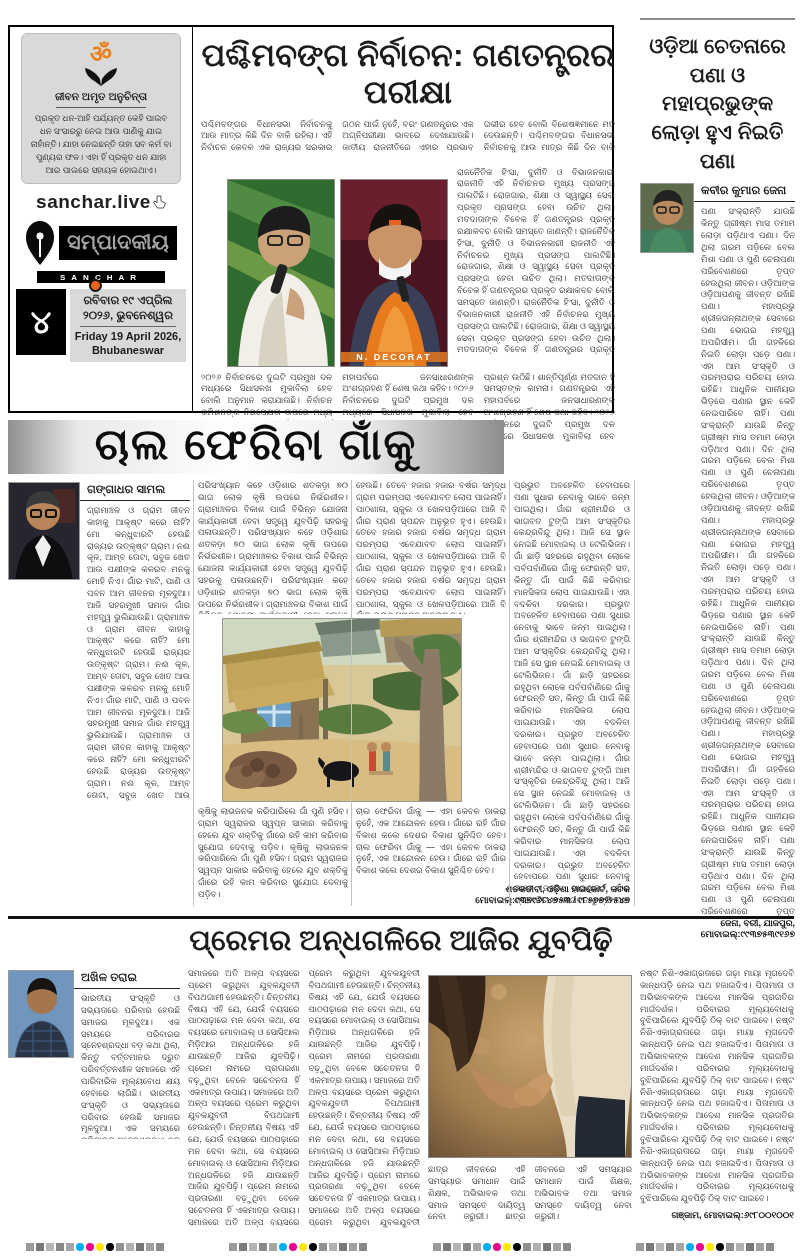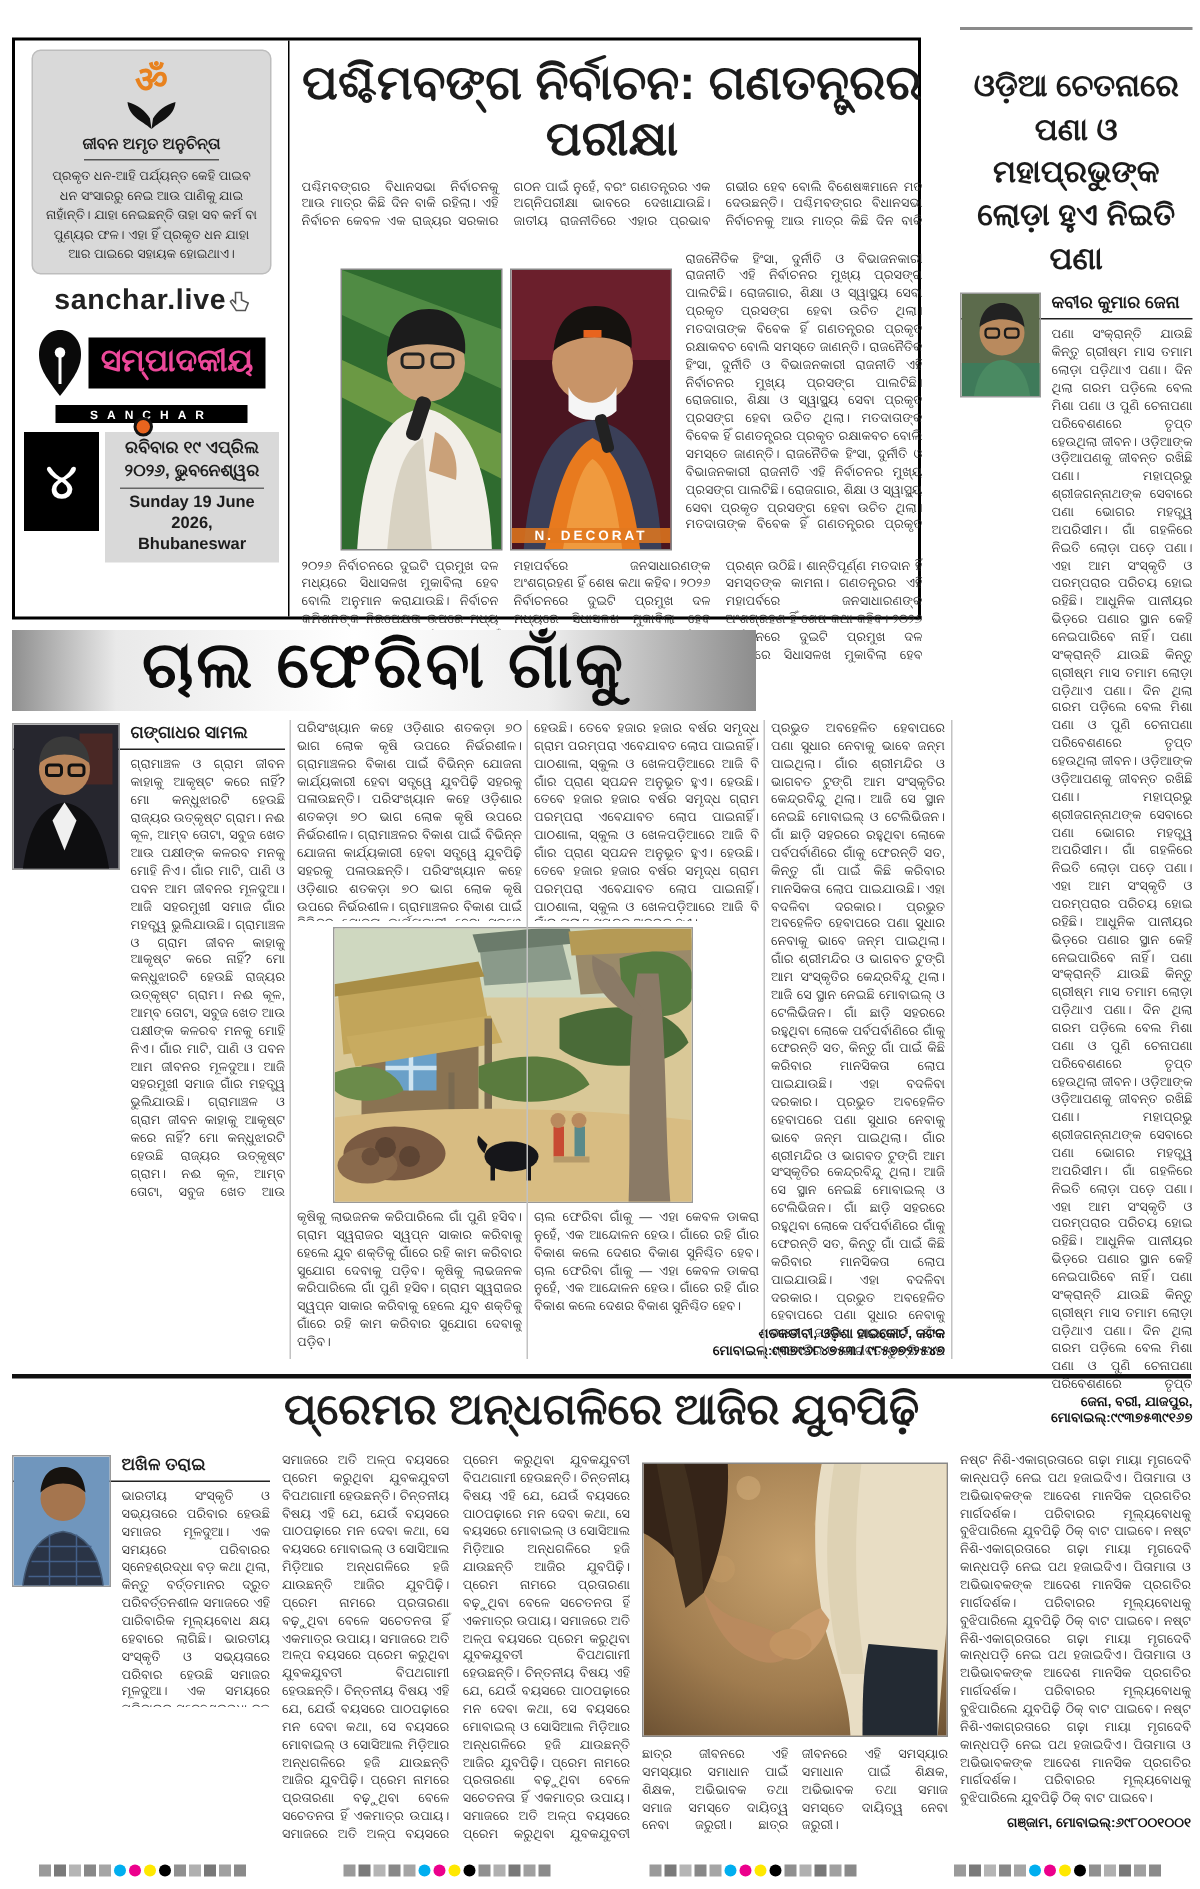--- a/index.html
+++ b/index.html
@@ -16,21 +16,21 @@
   
   #topbox { left:8px; top:25px; width:606px; height:388px; border:2px solid #000; display:flex; }
   #sidebar { width:184px; border-right:1.5px solid #000; padding:6px 6px 0 6px; display:flex; flex-direction:column; align-items:center; }
   .quotebox { background:#d9d9d9; border:1px solid #bdbdbd; border-radius:6px; width:160px; padding:8px 7px 7px; text-align:center; }
   .om { color:#e8821e; font-size:24px; line-height:1; font-weight:bold; }
   .qtitle { font-weight:bold; font-size:10.5px; margin-top:4px; }
   .qdiv { width:90px; height:1px; background:#555; margin:4px auto; }
   .quote { font-size:8.6px; line-height:1.5; color:#222; text-align:center; }
   .sitelink { margin-top:7px; font-weight:bold; font-size:19px; color:#222; letter-spacing:.5px; display:flex; align-items:center; gap:2px; cursor:pointer; }
   .edrow { margin-top:8px; display:flex; align-items:center; gap:4px; }
-  .edbox { background:#000; color:#ec4899; font-weight:bold; font-size:21px; padding:4px 8px 6px; }
+  .edbox { background:#000; color:#a3a3a3; font-weight:bold; font-size:21px; padding:4px 8px 6px; }
   .brand { margin-top:6px; text-align:center; position:relative; }
   .brandbar { background:#000; color:#fff; font-size:8px; letter-spacing:6px; font-weight:bold; padding:2px 0 1px; width:128px; margin:0 auto; }
   .brandbig { font-size:45px; font-weight:900; color:#0a0a0a; line-height:1.05; letter-spacing:1px; text-shadow:1px 1px 0 #fff,-1px -1px 0 #fff; }
   .branddot { position:absolute; width:13px; height:13px; border-radius:50%; background:#e8641e; border:2px solid #111; left:52px; top:8px; }
   .daterow { margin-top:6px; display:flex; gap:4px; width:170px; }
   .pagenum { background:#000; color:#fff; width:50px; height:66px; display:flex; align-items:center; justify-content:center; font-size:32px; font-weight:bold; }
   .datebox { background:#d9d9d9; flex:1; text-align:center; padding:4px 2px; }
   .dateodia { font-weight:bold; font-size:11.5px; line-height:1.3; }
   .datediv { height:1px; background:#666; width:85%; margin:3px auto; }
   .dateen { font-weight:bold; font-size:11px; line-height:1.25; }
@@ -38,21 +38,21 @@
   
   #bengal { flex:1; padding:6px 6px 0 8px; position:relative; }
   .h-bengal { font-size:32px; font-weight:800; text-align:center; line-height:1.15; margin:4px 0 8px; }
   .bengal-mid { display:flex; margin:4px 0 0 26px; }
   .photoA,.photoB { width:108px; height:188px; border:1px solid #888; position:relative; overflow:hidden; flex:none;margin-top:12px; }
   .photoB { margin-left:5px; }
   .photocap { position:absolute; left:0; right:0; bottom:4px; background:rgba(226,120,30,.85); color:#fff; font-weight:bold; font-size:9px; text-align:center; letter-spacing:2px; }
   .bengal-midtxt { margin-left:9px; width:158px; height:188px; }
 
   
-  #pana { left:640px; top:18px; width:155px; height:892px; border-top:2px solid #8a8a8a; padding-top:24px; }
+  #pana { left:640px; top:18px; width:155px; height:892px; border-top:2px solid #8a8a8a; padding-top:12px; }
   .h-pana { font-size:20.5px; font-weight:800; text-align:center; line-height:1.4; }
   .byline { font-weight:bold; font-size:11.5px; border-bottom:1.5px solid #222; padding:3px 0 4px; }
   .authimg { float:left; margin:2px 7px 3px 0; border:1px solid #999; overflow:hidden; }
 
   
   #band { left:8px; top:420px; width:496px; height:54px; background:linear-gradient(to right,#8f8f8f,#e9e9e9 14%,#ffffff 46%,#ededed 72%,#8d8d8d); display:flex; align-items:flex-start; justify-content:center; }
   .h-band { font-size:43px; font-weight:900; color:#0c0c0c; letter-spacing:2px; }
 
   .vrule { width:1px; background:#c2c2c2; }
 
@@ -107,21 +107,21 @@
         <div class="brandbar">SANCHAR</div>
         <div class="branddot"></div>
       </div>
 
       <div class="daterow">
         <div class="pagenum">୪</div>
         <div class="datebox">
           <div class="dateodia">ରବିବାର ୧୯ ଏପ୍ରିଲ</div>
           <div class="dateodia">୨୦୨୬, ଭୁବନେଶ୍ୱର</div>
           <div class="datediv"></div>
-          <div class="dateen">Sunday 19 June 2026,</div>
+          <div class="dateen">Friday 19 April 2026,</div>
           <div class="dateen">Bhubaneswar</div>
         </div>
       </div>
     </div>
 
     <div id="bengal">
       <div class="h-bengal">ପଶ୍ଚିମବଙ୍ଗ ନିର୍ବାଚନ: ଗଣତନ୍ତ୍ରର ପରୀକ୍ଷା</div>
       <div class="txt cols3" style="height:44px">ପଶ୍ଚିମବଙ୍ଗର ବିଧାନସଭା ନିର୍ବାଚନକୁ ଆଉ ମାତ୍ର କିଛି ଦିନ ବାକି ରହିଲା। ଏହି ନିର୍ବାଚନ କେବଳ ଏକ ରାଜ୍ୟର ସରକାର ଗଠନ ପାଇଁ ନୁହେଁ, ବରଂ ଗଣତନ୍ତ୍ରର ଏକ ଅଗ୍ନିପରୀକ୍ଷା ଭାବରେ ଦେଖାଯାଉଛି। ଜାତୀୟ ରାଜନୀତିରେ ଏହାର ପ୍ରଭାବ ଗଭୀର ହେବ ବୋଲି ବିଶେଷଜ୍ଞମାନେ ମତ ଦେଉଛନ୍ତି। ପଶ୍ଚିମବଙ୍ଗର ବିଧାନସଭା ନିର୍ବାଚନକୁ ଆଉ ମାତ୍ର କିଛି ଦିନ ବାକି ରହିଲା। ଏହି ନିର୍ବାଚନ କେବଳ ଏକ ରାଜ୍ୟର ସରକାର ଗଠନ ପାଇଁ ନୁହେଁ, ବରଂ ଗଣତନ୍ତ୍ରର ଏକ ଅଗ୍ନିପରୀକ୍ଷା ଭାବରେ ଦେଖାଯାଉଛି। ଜାତୀୟ ରାଜନୀତିରେ ଏହାର ପ୍ରଭାବ ଗଭୀର ହେବ ବୋଲି ବିଶେଷଜ୍ଞମାନେ ମତ ଦେଉଛନ୍ତି।</div>
 
       <div class="bengal-mid">

